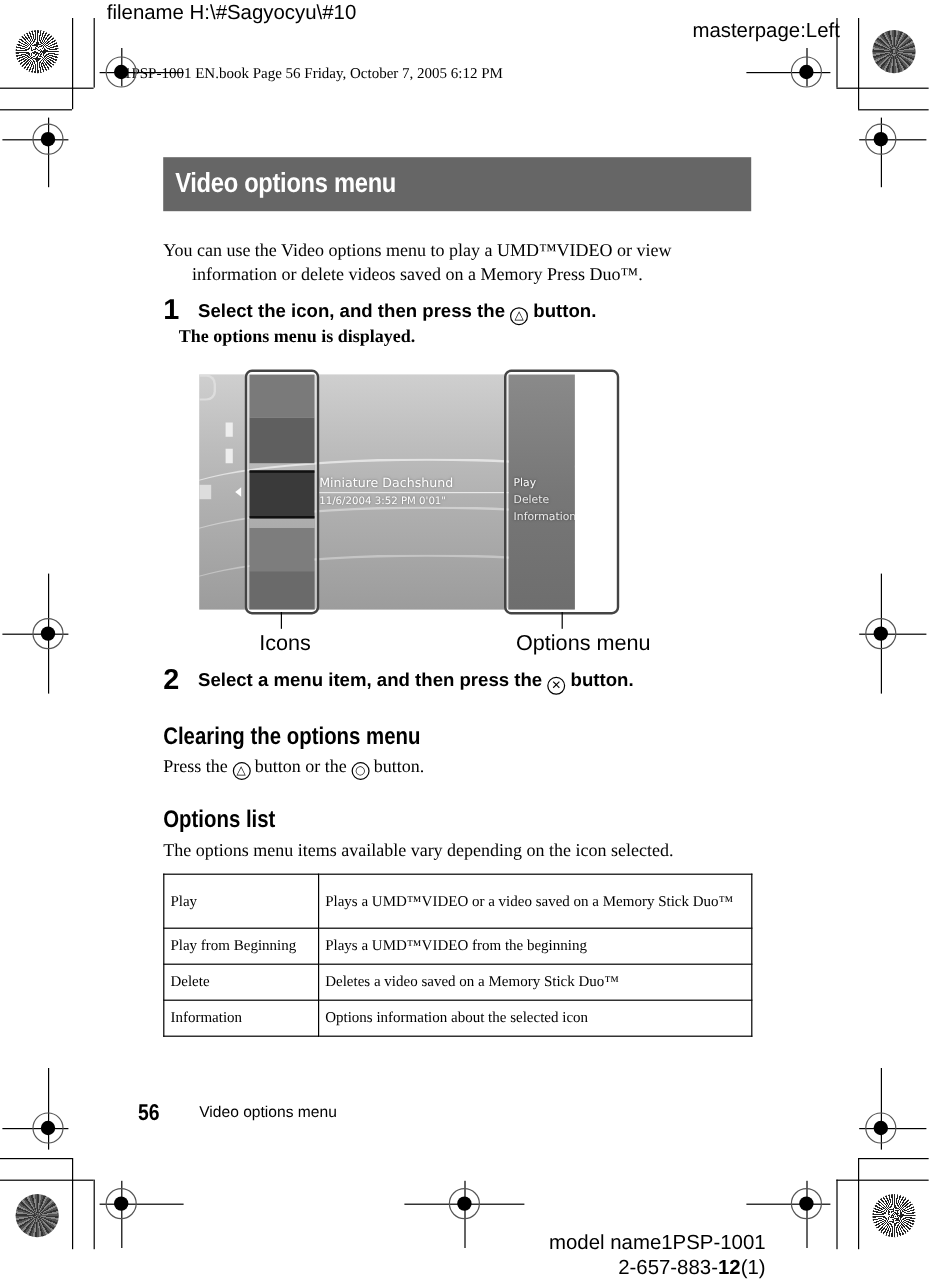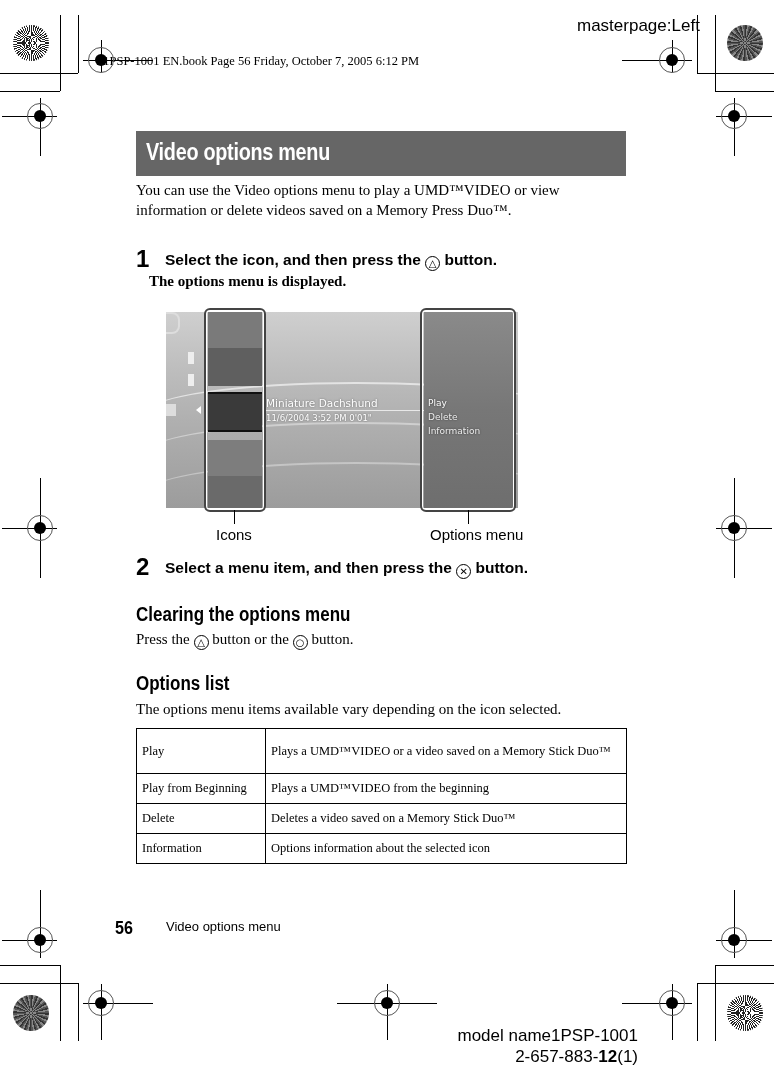--- a/index.html
+++ b/index.html
@@ -26,48 +26,49 @@
   .title-band span { position:absolute; left:10px; top:8px; color:#fff; font-family:"Liberation Sans", sans-serif; font-weight:bold; font-size:23px; letter-spacing:-0.3px; transform:scaleX(0.86); transform-origin:left center; white-space:nowrap; }
 
   .body-text { font-family:"Liberation Serif", serif; font-size:15px; line-height:20px; }
   .step-num { font-family:"Liberation Sans", sans-serif; font-weight:bold; font-size:24px; }
   .step-text { font-family:"Liberation Sans", sans-serif; font-weight:bold; font-size:15.5px; white-space:nowrap; }
   .sub-heading { font-family:"Liberation Sans", sans-serif; font-weight:bold; font-size:20px; transform:scaleX(0.85); transform-origin:left center; white-space:nowrap; }
 
   .btn-glyph { display:inline-block; width:15px; height:15px; border:1.2px solid #000; border-radius:50%; box-sizing:border-box; position:relative; vertical-align:-2px; font-size:10px; line-height:13px; text-align:center; font-family:"DejaVu Sans", sans-serif; font-weight:normal; }
 
   
-  .psp { left:166px; top:312px; width:352px; height:196px; overflow:hidden;
+  .psp { left:166px; top:312px; width:313px; height:196px; overflow:hidden;
     background: linear-gradient(180deg,#cfcfcf 0%,#bdbdbd 30%,#b0b0b0 55%,#9c9c9c 100%); }
   .wave { position:absolute; left:-20px; width:420px; height:60px; border-radius:50%; border-top:2px solid rgba(255,255,255,0.6); }
   .thumb { position:absolute; left:2px; width:54px; background:#6b6b6b; }
   .thumb.sel { background:#3a3a3a; border-top:2px solid #111; border-bottom:2px solid #111; }
   .highlight-frame { position:absolute; border:2px solid #444; border-radius:6px; box-shadow:0 0 0 1px #fff inset; }
   .psp-title { position:absolute; left:100px; top:85px; color:#fff; font-family:"DejaVu Sans", sans-serif; font-size:10.5px; text-shadow:0 0 2px #666; white-space:nowrap; }
   .psp-sub { position:absolute; left:100px; top:101px; color:#fff; font-family:"DejaVu Sans", sans-serif; font-size:8.5px; text-shadow:0 0 2px #666; white-space:nowrap; }
   .psp-divider { position:absolute; left:98px; top:98px; width:160px; height:1px; background:rgba(255,255,255,0.7); }
   .opt-panel { position:absolute; left:258px; top:0; width:92px; height:196px; background:linear-gradient(180deg,#8a8a8a,#777 50%,#6e6e6e); }
   .opt-item { position:absolute; left:262px; color:#eee; font-family:"DejaVu Sans", sans-serif; font-size:9px; text-shadow:0 0 2px #333; white-space:nowrap; }
   .opt-item.active { color:#fff; }
   .callout-line { position:absolute; width:1px; background:#000; }
-  .callout-label { font-family:"Liberation Sans", sans-serif; font-size:15px; white-space:nowrap; }
+  .callout-label { font-family:"Liberation Sans", sans-serif; font-size:18px; white-space:nowrap; }
 
   
   table.opts { position:absolute; left:136px; top:728px; width:491px; border-collapse:collapse; font-family:"Liberation Serif", serif; font-size:12.5px; line-height:15px; }
   table.opts td { border:1px solid #000; padding:6px 5px; vertical-align:middle; }
   table.opts td.c1 { width:118px; }
 
   .footer-num { font-family:"Liberation Sans", sans-serif; font-weight:bold; font-size:19px; transform:scaleX(0.85); transform-origin:left center; }
   .footer-title { font-family:"Liberation Sans", sans-serif; font-size:13px; }
   .model { font-family:"Liberation Sans", sans-serif; font-size:17px; line-height:21px; text-align:right; }
 </style>
 </head>
 <body>
 
 <div class="abs slug" style="left:89px; top:1px;">
+  <div>filename H:\#Sagyocyu\#10</div>
 </div>
 <div class="abs slug" style="left:577px; top:16px;">masterpage:Left</div>
 <div class="abs bookline" style="left:97px; top:54px;">01PSP-1001 EN.book  Page 56  Friday, October 7, 2005  6:12 PM</div>
 
 <div class="vline" style="left:78px; top:15px; height:58px;"></div>
 <div class="hline" style="left:0; top:73px; width:78px;"></div>
 <div class="vline" style="left:60px; top:15px; height:76px;"></div>
 <div class="hline" style="left:0; top:91px; width:60px;"></div>
 <div class="starburst" style="left:13px; top:25px;"></div>
 
@@ -130,21 +131,21 @@
 <div class="hline" style="left:715px; top:965px; width:59px;"></div>
 <div class="vline" style="left:715px; top:965px; height:76px;"></div>
 <div class="hline" style="left:697px; top:983px; width:77px;"></div>
 <div class="vline" style="left:697px; top:983px; height:58px;"></div>
 <div class="starburst" style="left:727px; top:995px;"></div>
 
 <div class="abs title-band">
   <span>Video options menu</span>
 </div>
 
-<div class="abs body-text" style="left:136px; top:180px;">
+<div class="abs body-text" style="left:136px; top:199px;text-align:center;">
   <div>You can use the Video options menu to play a UMD™VIDEO or view</div>
   <div>information or delete videos saved on a Memory Press Duo™.</div>
 </div>
 
 <div class="abs step-num" style="left:136px; top:245px;">1</div>
 <div class="abs step-text" style="left:165px; top:251px;">
   <span>Select the icon, and then press the</span>
   <span class="btn-glyph">△</span>
   <span>button.</span>
 </div>

